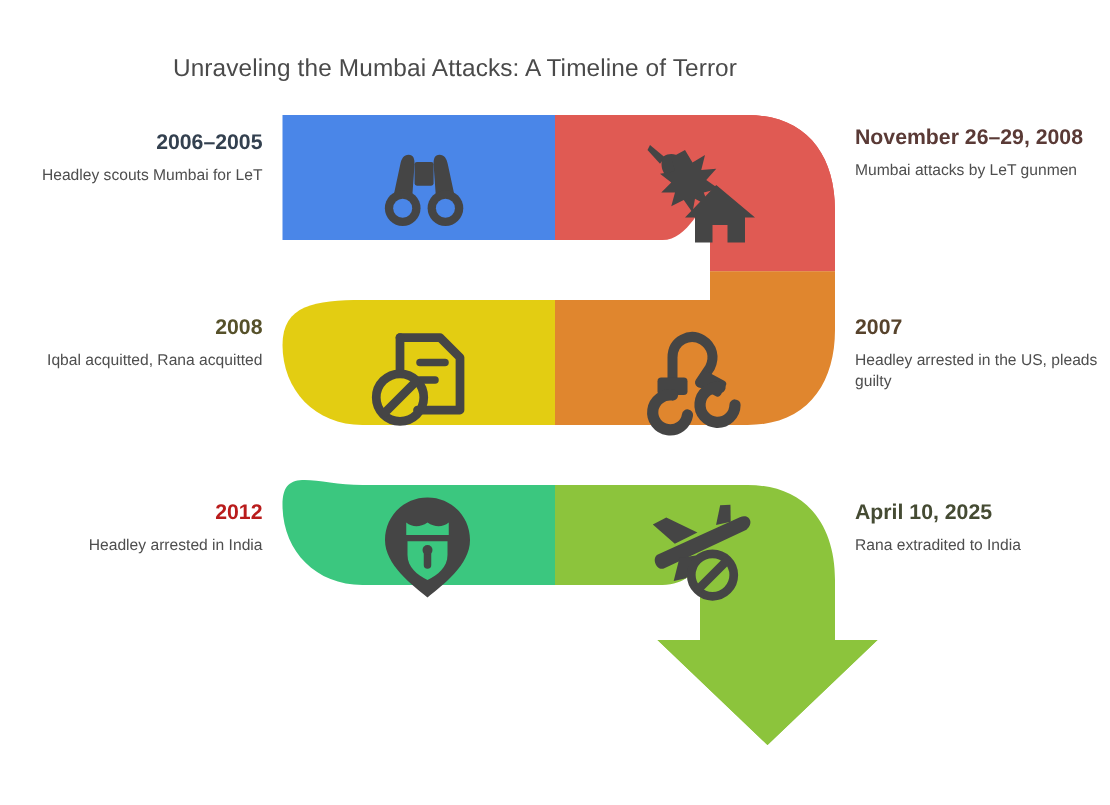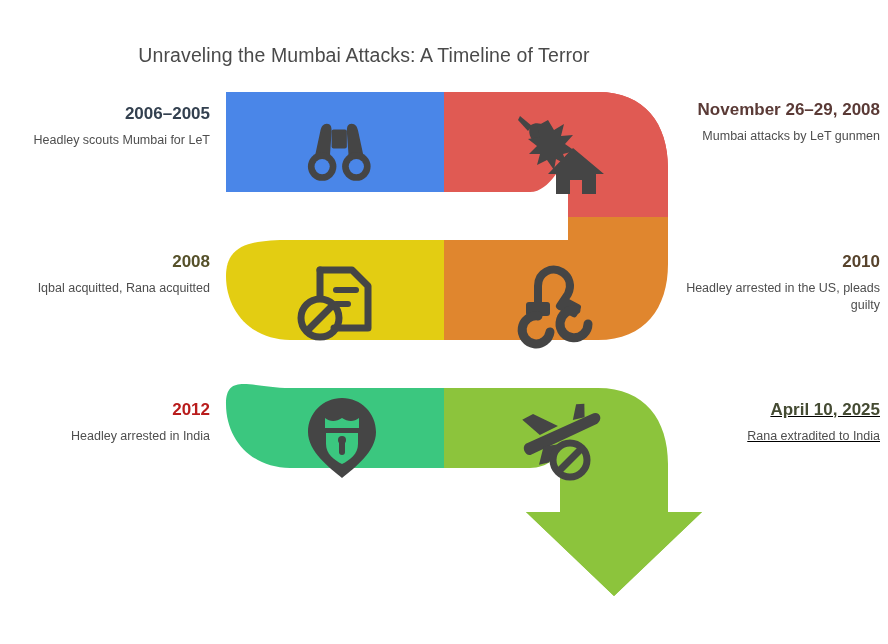--- a/index.html
+++ b/index.html
@@ -39,41 +39,41 @@
     height: 644px;
     pointer-events: none;
   }
   .ribbon-wrap svg { display: block; }
 
   .label-block {
     position: absolute;
     width: 196px;
   }
   .label-left  { text-align: right; left: 14px; }
-  .label-right { text-align: right;  left: 684px; }
+  .label-right { text-align: left;  left: 684px; }
 
   .label-head {
     font-size: 17px;
     font-weight: bold;
     line-height: 1.22;
     margin-bottom: 7px;
   }
   .label-sub {
     font-size: 12.5px;
     line-height: 1.42;
     color: #4e4e4e;
   }
 
   
   .row1 { top: 104px; }
   .row2 { top: 252px; }
   .row3 { top: 400px; }
   .row1r { top: 100px; }
   .row2r { top: 252px; }
-  .row3r { top: 400px; text-decoration: underline; }
+  .row3r { top: 400px; }
 </style>
 </head>
 <body>
 
 <div id="infographic">
 
   <div class="title">Unraveling the Mumbai Attacks: A Timeline of Terror</div>
 
   <div class="ribbon-wrap">
     <svg width="888" height="644" viewBox="0 0 888 644" xmlns="http://www.w3.org/2000/svg">
@@ -196,21 +196,21 @@
     <div class="label-head" style="color:#b91c1c">2012</div>
     <div class="label-sub">Headley arrested in India</div>
   </div>
 
   <div class="label-block label-right row1r">
     <div class="label-head" style="color:#5a3a36">November 26–29, 2008</div>
     <div class="label-sub">Mumbai attacks by LeT gunmen</div>
   </div>
 
   <div class="label-block label-right row2r">
-    <div class="label-head" style="color:#57432c">2010</div>
+    <div class="label-head" style="color:#57432c">2007</div>
     <div class="label-sub">Headley arrested in the US, pleads guilty</div>
   </div>
 
   <div class="label-block label-right row3r">
     <div class="label-head" style="color:#454b33">April 10, 2025</div>
     <div class="label-sub">Rana extradited to India</div>
   </div>
 
 </div>
 

